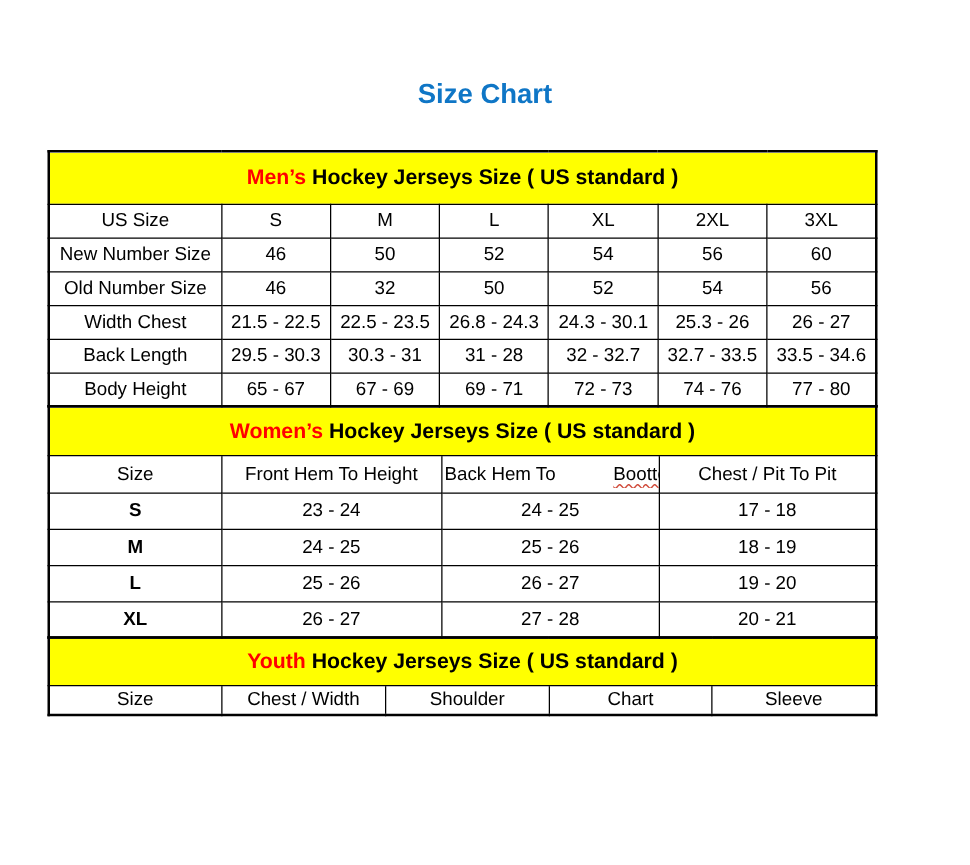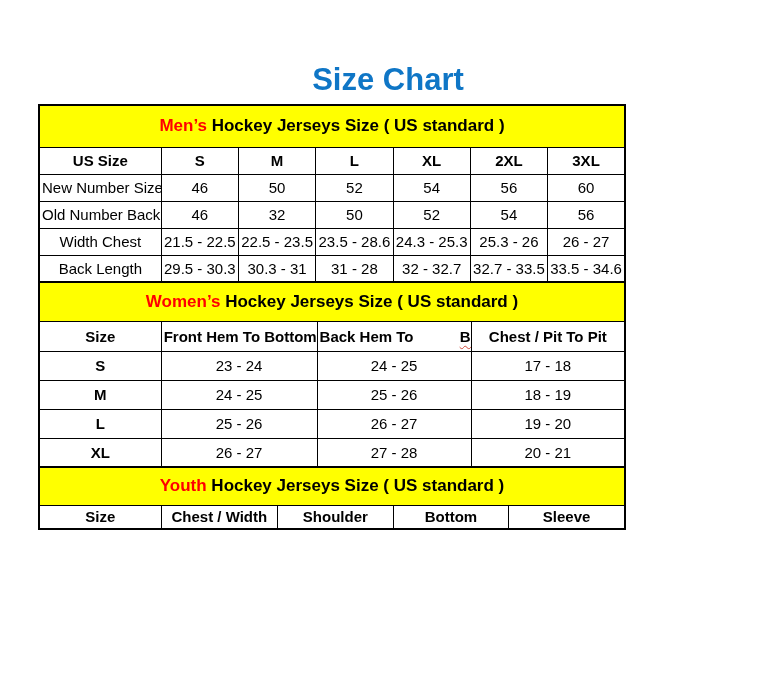--- a/index.html
+++ b/index.html
@@ -7,29 +7,29 @@
     width: 776px; height: 692px;
     background: #ffffff;
     font-family: "Liberation Sans", sans-serif;
     position: relative;
     overflow: hidden;
     color: #000;
   }
   .page-title {
     text-align: center;
     padding-top: 62px;
-    font-size: 31px;
+    font-size: 22px;
     font-weight: 700;
     color: #0F76C6;
   }
   .tables {
     position: absolute;
     left: 38px;
-    top: 104px;
-    width: 588px;
+    top: 120px;
+    width: 664px;
   }
   table {
     border-collapse: collapse;
     width: 100%;
     table-layout: fixed;
     border: 2.5px solid #000;
   }
   table + table { margin-top: -2px; }
   td {
     border: 1.5px solid #000;
@@ -39,21 +39,21 @@
     padding: 0 2px;
     overflow: hidden;
     white-space: nowrap;
   }
   tr.band-row td {
     background: #FFFF00;
     font-weight: 700;
     font-size: 17px;
   }
   tr.band-row .hl { color: #FF0000; }
-  tr.head-row td { font-weight: 700; }
+  tr.head-row td { font-weight: 400; }
   .mens   tr.band-row { height: 42px; }
   .mens   tr.head-row { height: 27px; }
   .mens   tbody tr    { height: 27px; }
   .womens tr.band-row { height: 39px; }
   .womens tr.head-row { height: 30px; }
   .womens tbody tr    { height: 29px; }
   .youth  tr.band-row { height: 38px; }
   .youth  tr.head-row { height: 24px; }
   .youth  tbody tr    { height: 31px; }
   .mens tbody td.row-label { font-weight: 400; margin-top: 32px; }
@@ -102,63 +102,72 @@
         <tr>
           <td class="row-label">New Number Size</td>
           <td>46</td>
           <td>50</td>
           <td>52</td>
           <td>54</td>
           <td>56</td>
           <td>60</td>
         </tr>
         <tr>
-          <td class="row-label">Old Number Back</td>
+          <td class="row-label">Old Number Size</td>
           <td>46</td>
           <td>32</td>
           <td>50</td>
           <td>52</td>
           <td>54</td>
           <td>56</td>
         </tr>
         <tr>
           <td class="row-label">Width Chest</td>
           <td>21.5 - 22.5</td>
           <td>22.5 - 23.5</td>
-          <td>23.5 - 28.6</td>
-          <td>24.3 - 25.3</td>
+          <td>26.8 - 24.3</td>
+          <td>24.3 - 30.1</td>
           <td>25.3 - 26</td>
           <td>26 - 27</td>
         </tr>
         <tr>
           <td class="row-label">Back Length</td>
           <td>29.5 - 30.3</td>
           <td>30.3 - 31</td>
           <td>31 - 28</td>
           <td>32 - 32.7</td>
           <td>32.7 - 33.5</td>
           <td>33.5 - 34.6</td>
+        </tr>
+        <tr>
+          <td class="row-label">Body Height</td>
+          <td>65 - 67</td>
+          <td>67 - 69</td>
+          <td>69 - 71</td>
+          <td>72 - 73</td>
+          <td>74 - 76</td>
+          <td>77 - 80</td>
         </tr>
       </tbody>
   </table>
 
   <table class="womens">
     <colgroup>
       <col style="width:20.85%">
         <col style="width:26.6%">
         <col style="width:26.3%">
         <col style="width:26.25%">
     </colgroup>
     <thead>
       <tr class="band-row">
         <td colspan="4"><span class="hl">Women’s</span><span> Hockey Jerseys Size ( US standard )</span></td>
       </tr>
       <tr class="head-row">
         <td>Size</td>
-        <td>Front Hem To Bottom</td>
+        <td>Front Hem To Height</td>
         <td><span>Back Hem To </span><span class="squiggle">Boottom</span></td>
         <td>Chest / Pit To Pit</td>
       </tr>
     </thead>
     <tbody id="womens-body">
         <tr>
           <td class="row-label">S</td>
           <td>23 - 24</td>
           <td>24 - 25</td>
           <td>17 - 18</td>
@@ -193,21 +202,21 @@
         <col style="width:19.85%">
     </colgroup>
     <thead>
       <tr class="band-row">
         <td colspan="5"><span class="hl">Youth</span><span> Hockey Jerseys Size ( US standard )</span></td>
       </tr>
       <tr class="head-row">
         <td>Size</td>
         <td>Chest / Width</td>
         <td>Shoulder</td>
-        <td>Bottom</td>
+        <td>Chart</td>
         <td>Sleeve</td>
       </tr>
     </thead>
     <tbody id="youth-body">
       </tbody>
   </table>
 
 </div>
 
 </body></html>

